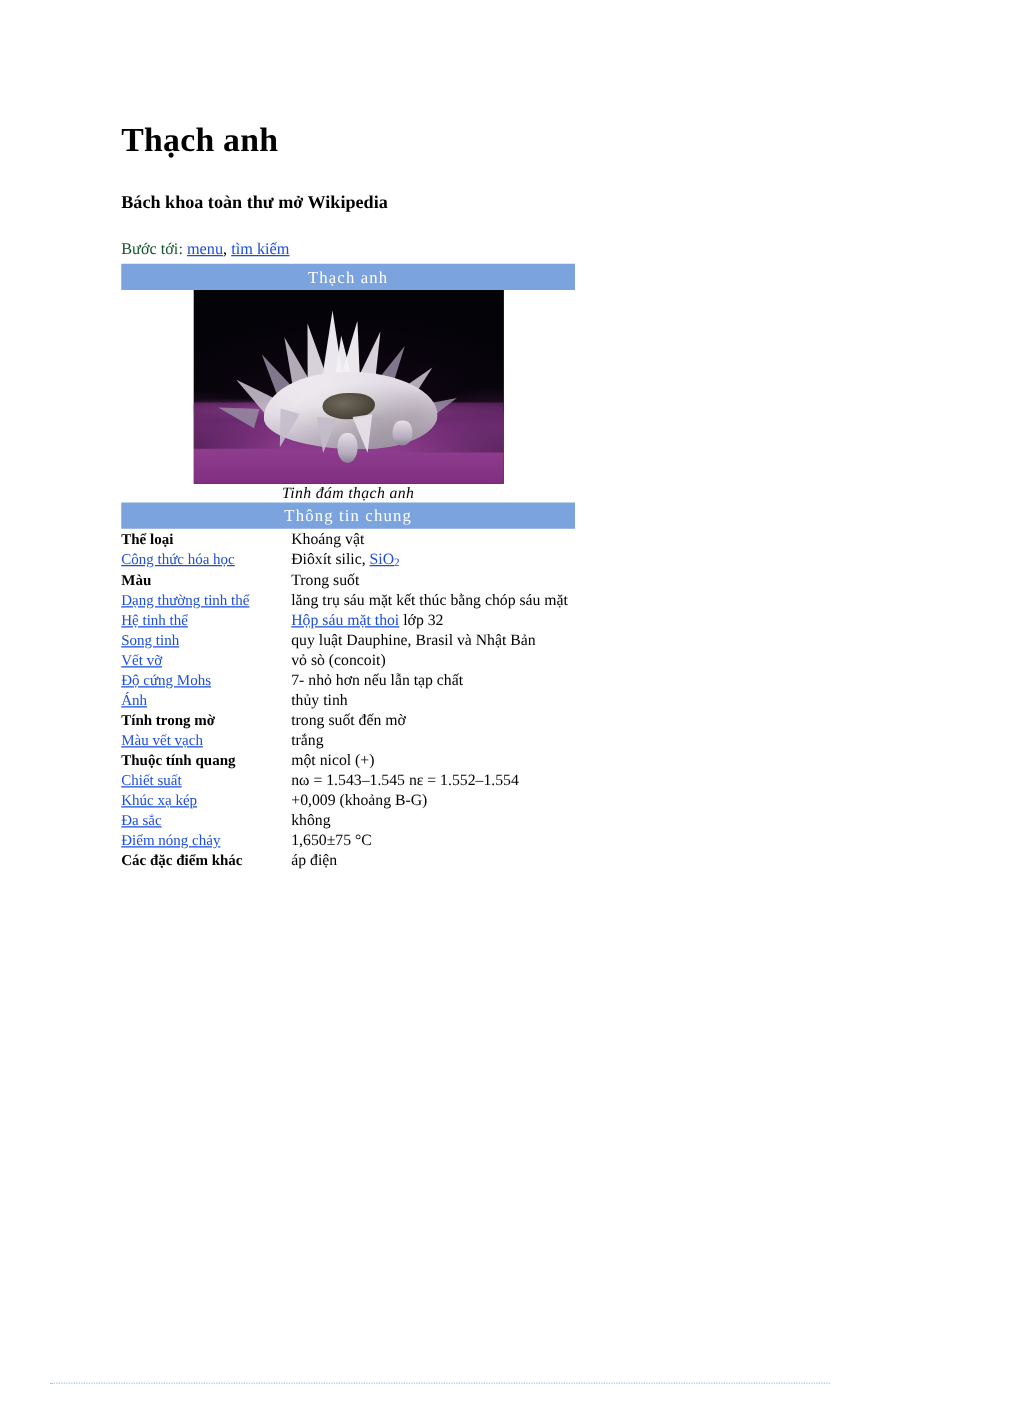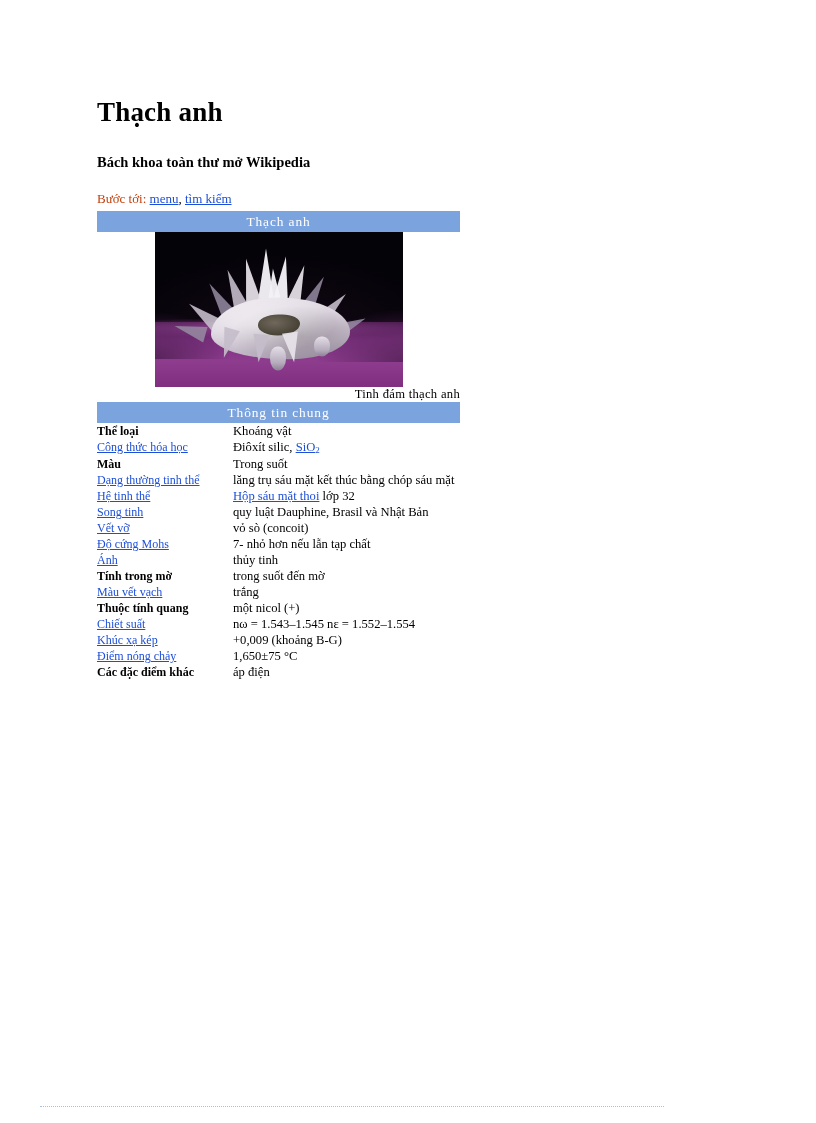--- a/index.html
+++ b/index.html
@@ -59,21 +59,21 @@
   
   .jumpto {
     position: absolute;
     left: 0;
     top: 95px;
     font-size: 13px;
     line-height: 16px;
     white-space: nowrap;
     color: #000;
   }
-  .jumpto .lbl { color: #c2410c; }
+  .jumpto .lbl { color: #14532d; }
   .wlink {
     color: #1d4ed8;
     text-decoration: underline;
     cursor: pointer;
   }
   .jumpto .sep { color: #000; }
 
   
   .infobox {
     position: absolute;
@@ -186,26 +186,27 @@
     opacity: .95;
   }
   .foot {
     position: absolute;
     width: 16px; height: 24px;
     border-radius: 44% 44% 50% 50%;
     background: linear-gradient(180deg, #e4dfe8, #b4aabb 70%, #8d8296);
   }
 
   .ib-caption {
-    text-align: right;
+    text-align: center;
     font-size: 12.6px;
     padding-top: 3px;
     padding-bottom: 4px;
     color: #000;
     letter-spacing: .3px;
+    font-style: italic;
   }
 
   .row-label {
     width: 136px;
     padding: 2px 4px 2px 0px;
     font-size: 12px;
     line-height: 16px;
   }
   .row-label.plain {
     font-weight: bold;
@@ -353,20 +354,24 @@
           </tr>
           <tr>
             <td class="row-label"><span class="wlink">Chiết suất</span></td>
             <td class="row-value"><span>nω = 1.543–1.545 nε = 1.552–1.554</span></td>
           </tr>
           <tr>
             <td class="row-label"><span class="wlink">Khúc xạ kép</span></td>
             <td class="row-value"><span>+0,009 (khoảng B-G)</span></td>
           </tr>
           <tr>
+            <td class="row-label"><span class="wlink">Đa sắc</span></td>
+            <td class="row-value"><span>không</span></td>
+          </tr>
+          <tr>
             <td class="row-label"><span class="wlink">Điểm nóng chảy</span></td>
             <td class="row-value"><span>1,650±75 °C</span></td>
           </tr>
           <tr>
             <td class="row-label plain">Các đặc điểm khác</td>
             <td class="row-value"><span>áp điện</span></td>
           </tr>
         </tbody>
     </table>
 

